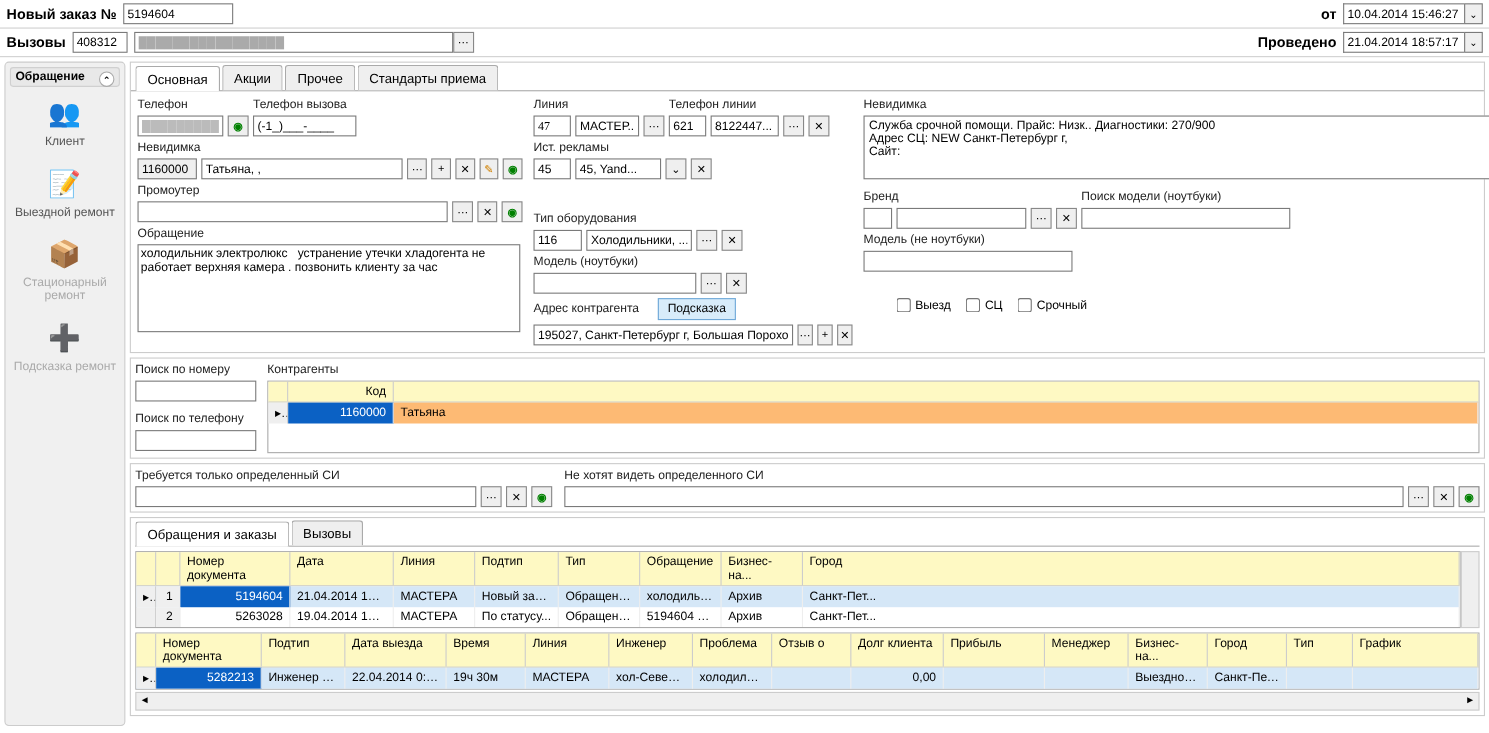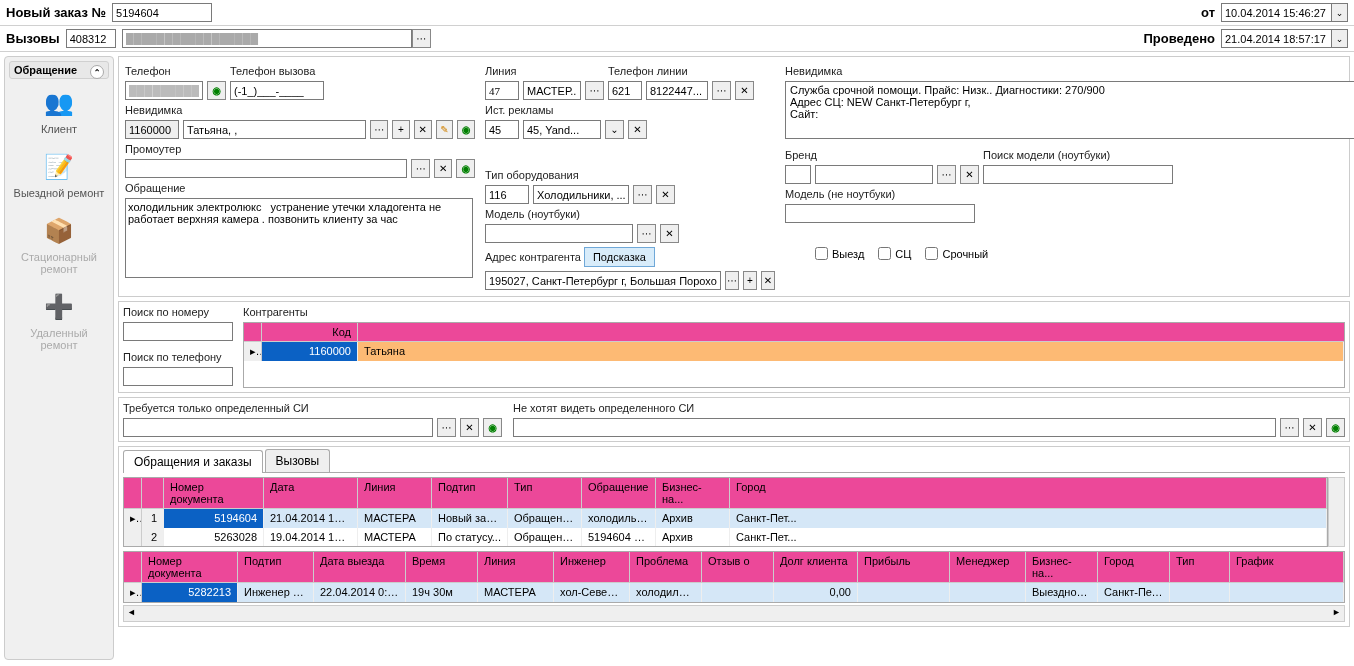--- a/index.html
+++ b/index.html
@@ -29,21 +29,21 @@
 .ibtn.orange { color: #d08000; }
 .row { display: flex; gap: 4px; align-items: flex-end; }
 .textarea { border: 1px solid #7a7a7a; padding: 2px; font-size: 11px; resize: none; background:#fff; }
 .infobox { border: 1px solid #7a7a7a; padding: 2px 4px; background: #fff; font-size: 11px; width: 680px; height: 58px; position:relative; }
 .scroll-ind { position: absolute; right: 1px; top: 1px; bottom: 1px; width: 15px; background: #efefef; border-left: 1px solid #ccc;}
 .chk-row { display: flex; gap: 14px; align-items: center; }
 .chk { display: flex; align-items: center; gap: 4px; }
 .chk input { width: 13px; height: 13px; }
 .grid-box { border: 1px solid #ccc; padding: 4px; display: flex; gap: 10px; }
 .grid { border: 1px solid #aaa; background: #fff; }
-.grid-hdr { display: flex; background: #ec4899; border-bottom: 1px solid #ccc; }
+.grid-hdr { display: flex; background: #fef9c3; border-bottom: 1px solid #ccc; }
 .gh { padding: 3px 6px; border-right: 1px solid #ccc; font-size: 11px; }
 .grid-row { display: flex; }
 .gc { padding: 3px 6px; border-right: 1px solid #eee; font-size: 11px; overflow: hidden; white-space: nowrap; text-overflow: ellipsis; }
 .grid-row.sel2 { background: #d5e7f7; }
 .row-ptr { width: 18px; text-align: center; background: #efefef; border-right: 1px solid #ccc; }
 .bottom-tabs { display: flex; }
 .hint-btn { border: 1px solid #6fa8d8; background: #d8ecfa; padding: 3px 8px; cursor: pointer; }
 .scroll-h { height: 17px; background: #efefef; border: 1px solid #ccc; position: relative; margin: 2px 0 0 0; }
 .scroll-h::before { content: '◄'; position: absolute; left: 3px; top: 1px; font-size: 9px; }
 .scroll-h::after { content: '►'; position: absolute; right: 3px; top: 1px; font-size: 9px; }
@@ -91,27 +91,33 @@
     <div class="sb-item">
       <div class="sb-icon">📝</div>
       <div>Выездной ремонт</div>
     </div>
     <div class="sb-item disabled">
       <div class="sb-icon">📦</div>
       <div>Стационарный ремонт</div>
     </div>
     <div class="sb-item disabled">
       <div class="sb-icon" style="color:#ccc">➕</div>
-      <div>Удаленный ремонт</div>
+      <div>Подсказка ремонт</div>
     </div>
   </div>
 
   <div class="content">
 
     <div style="border:1px solid #ccc; padding-top:2px;">
+      <div class="tabs" style="border-bottom:1px solid #aaa; padding-left:4px;">
+        <div class="tab active">Основная</div>
+        <div class="tab">Акции</div>
+        <div class="tab">Прочее</div>
+        <div class="tab">Стандарты приема</div>
+      </div>
 
       <div style="padding:6px; display:flex; gap:10px;">
 
         <div class="col" style="width:350px">
           <div class="row">
             <div class="col">
               <span class="fld-lbl">Телефон</span>
               <div class="row">
                 <input type="text" style="width: 78px; color: rgb(187, 187, 187);" value="█████████">
                 <div class="ibtn green">◉</div>
@@ -191,21 +197,21 @@
             </div>
           </div>
           <div class="col">
             <span class="fld-lbl">Модель (ноутбуки)</span>
             <div class="row">
               <input type="text" style="width: 148px;">
               <div class="ibtn">⋯</div>
               <div class="ibtn">✕</div>
             </div>
           </div>
-          <div class="row" style="align-items:center; gap:3px;">
+          <div class="row" style="align-items:center; gap:17px;">
             <div class="col">
               <span class="fld-lbl">Адрес контрагента</span>
             </div>
             <button class="hint-btn">Подсказка</button>
           </div>
           <div class="row">
             <input type="text" style="width: 330px;" value="195027, Санкт-Петербург г, Большая Пороховская ул, 13, пд.-...">
             <div class="ibtn">⋯</div>
             <div class="ibtn">+</div>
             <div class="ibtn">✕</div>

